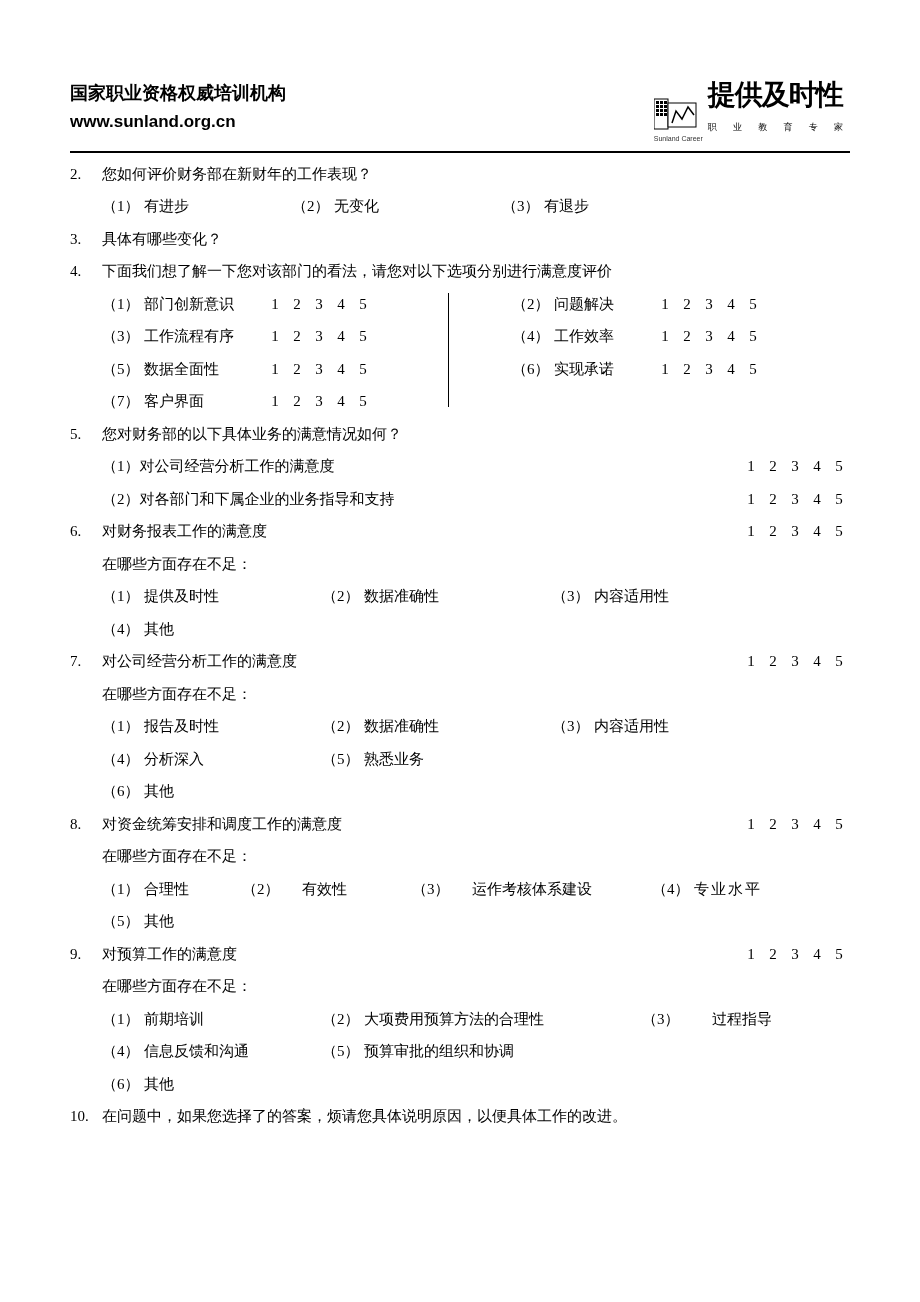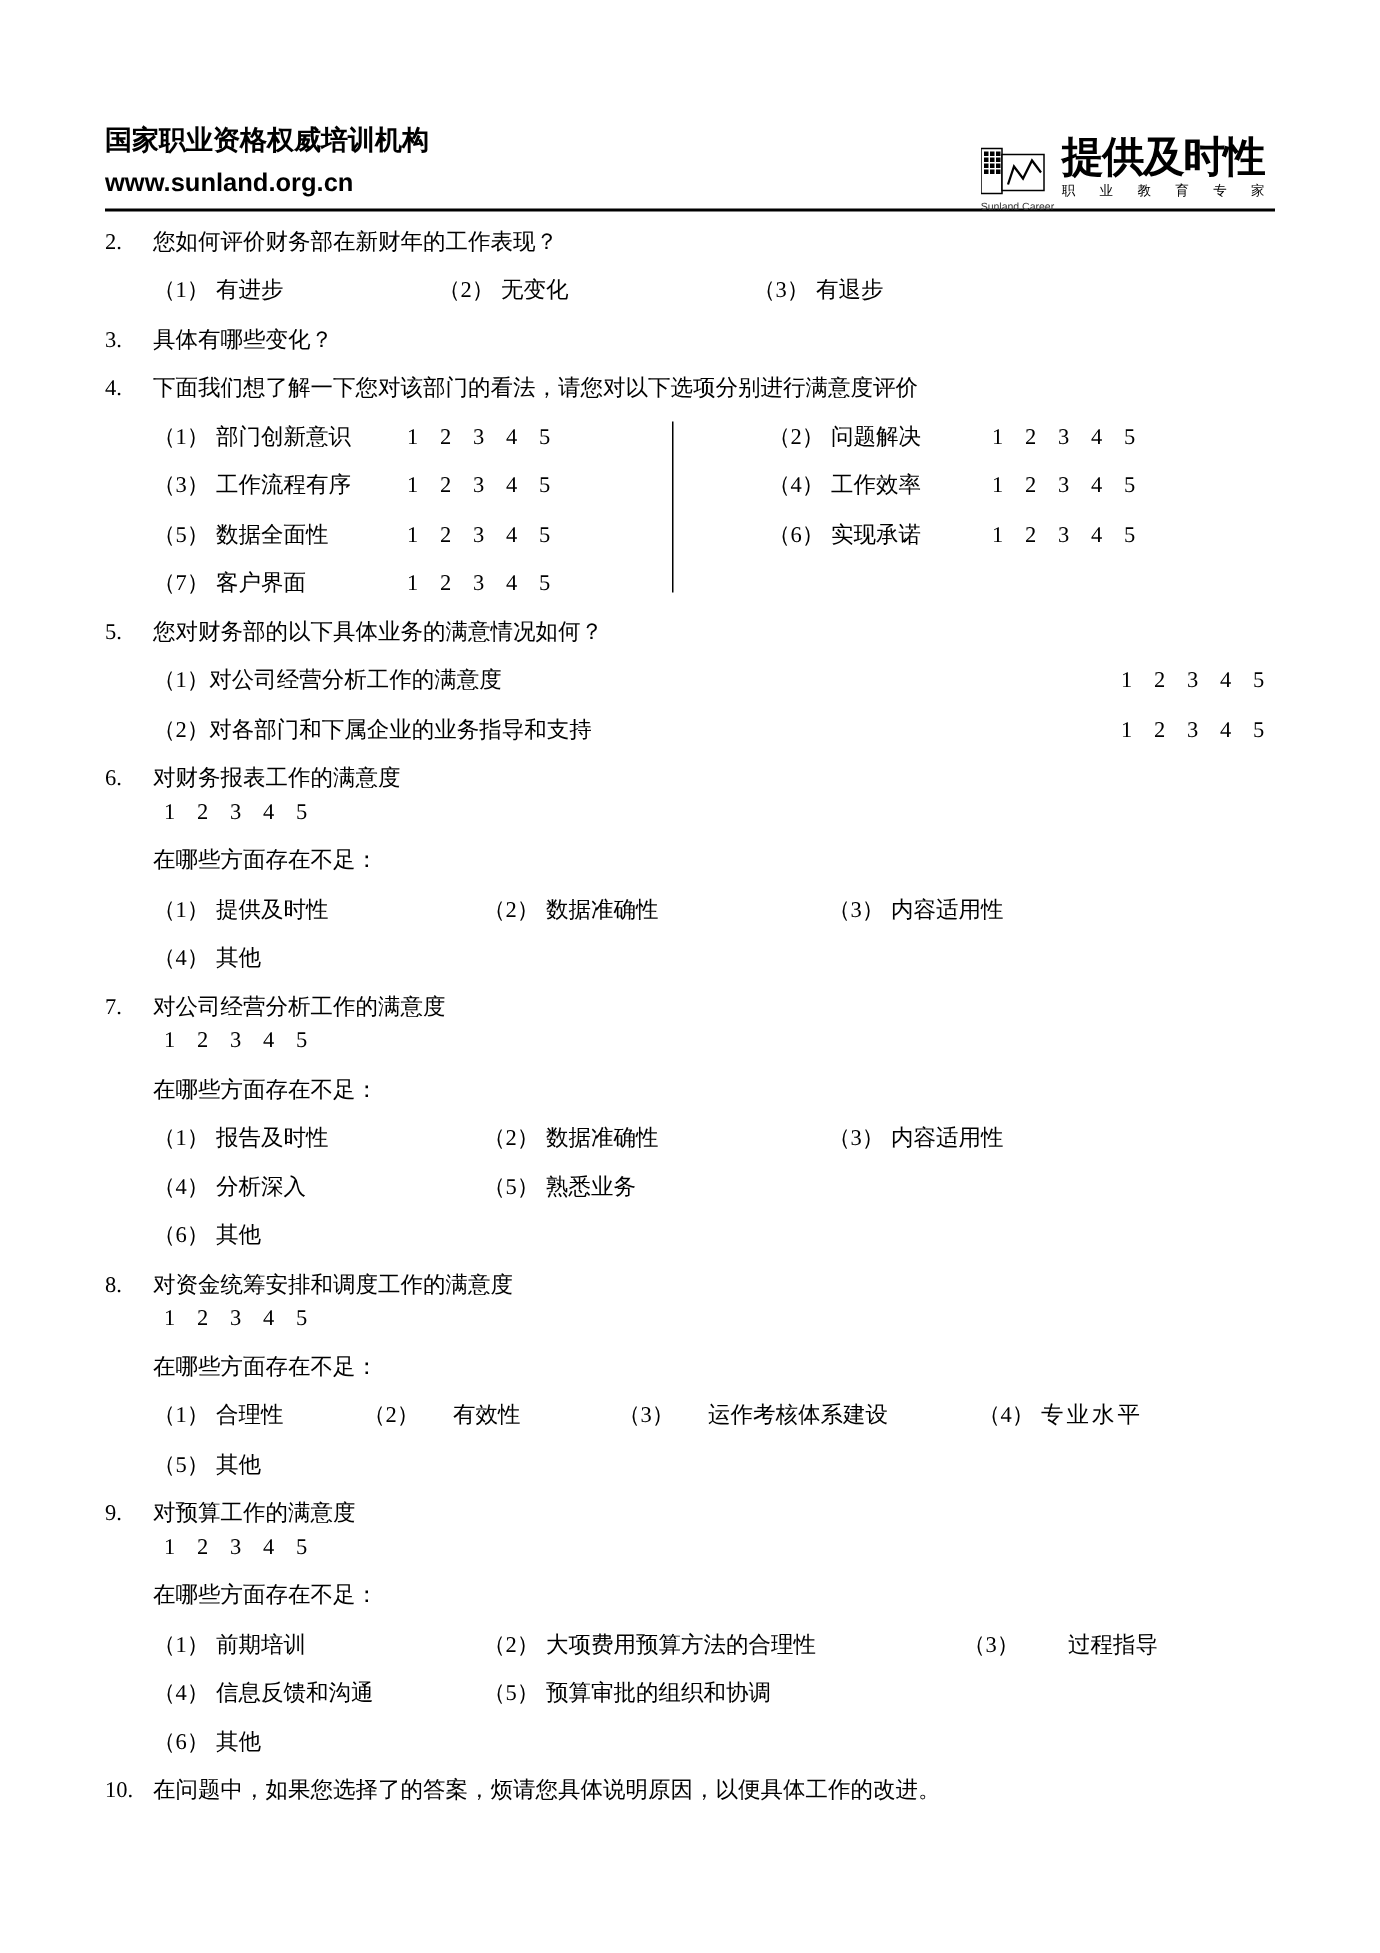--- a/index.html
+++ b/index.html
@@ -7,21 +7,21 @@
       font-family: "SimSun", "宋体", serif;
       font-size: 15px;
       color: #000;
       background: #fff;
       width: 920px;
       padding: 80px 70px 60px 70px;
       line-height: 1.5;
     }
     .header {
       border-bottom: 2px solid #000;
-      padding-bottom: 4px;
+      padding-bottom: 16px;
       margin-bottom: 8px;
       display: flex;
       justify-content: space-between;
       align-items: flex-end;
     }
     .header-left { }
     .header-title {
       font-family: "SimHei", "黑体", sans-serif;
       font-weight: bold;
       font-size: 18px;
@@ -52,21 +52,21 @@
       font-weight: 900;
       font-size: 28px;
       letter-spacing: -1px;
       line-height: 1;
     }
     .brand-sub {
       font-family: "SimSun", serif;
       font-size: 9px;
       letter-spacing: 7px;
       text-align: right;
-      margin-top: 2px;
+      margin-top: 12px;
     }
     .brand-en {
       font-family: Arial, sans-serif;
       font-size: 7px;
       color: #333;
       position: absolute;
       bottom: -10px;
       left: 0;
       white-space: nowrap;
     }
@@ -135,22 +135,21 @@
       display: flex;
       flex-wrap: wrap;
     }
     .sub-opt {
       display: flex;
       align-items: baseline;
     }
     .sub-opt .pn { width: 42px; }
     .q-title-row {
       display: flex;
-      align-items: flex-start;
-      flex-direction: column;
+      align-items: flex-end;
     }
     .q-title-text { flex: 1; }
     .right-scale { white-space: nowrap; }
     .q8-opts, .q9-opts {
       padding-left: 32px;
       margin-top: 10px;
     }
     .q8-row, .q9-row {
       display: flex;
       margin-top: 10px;

